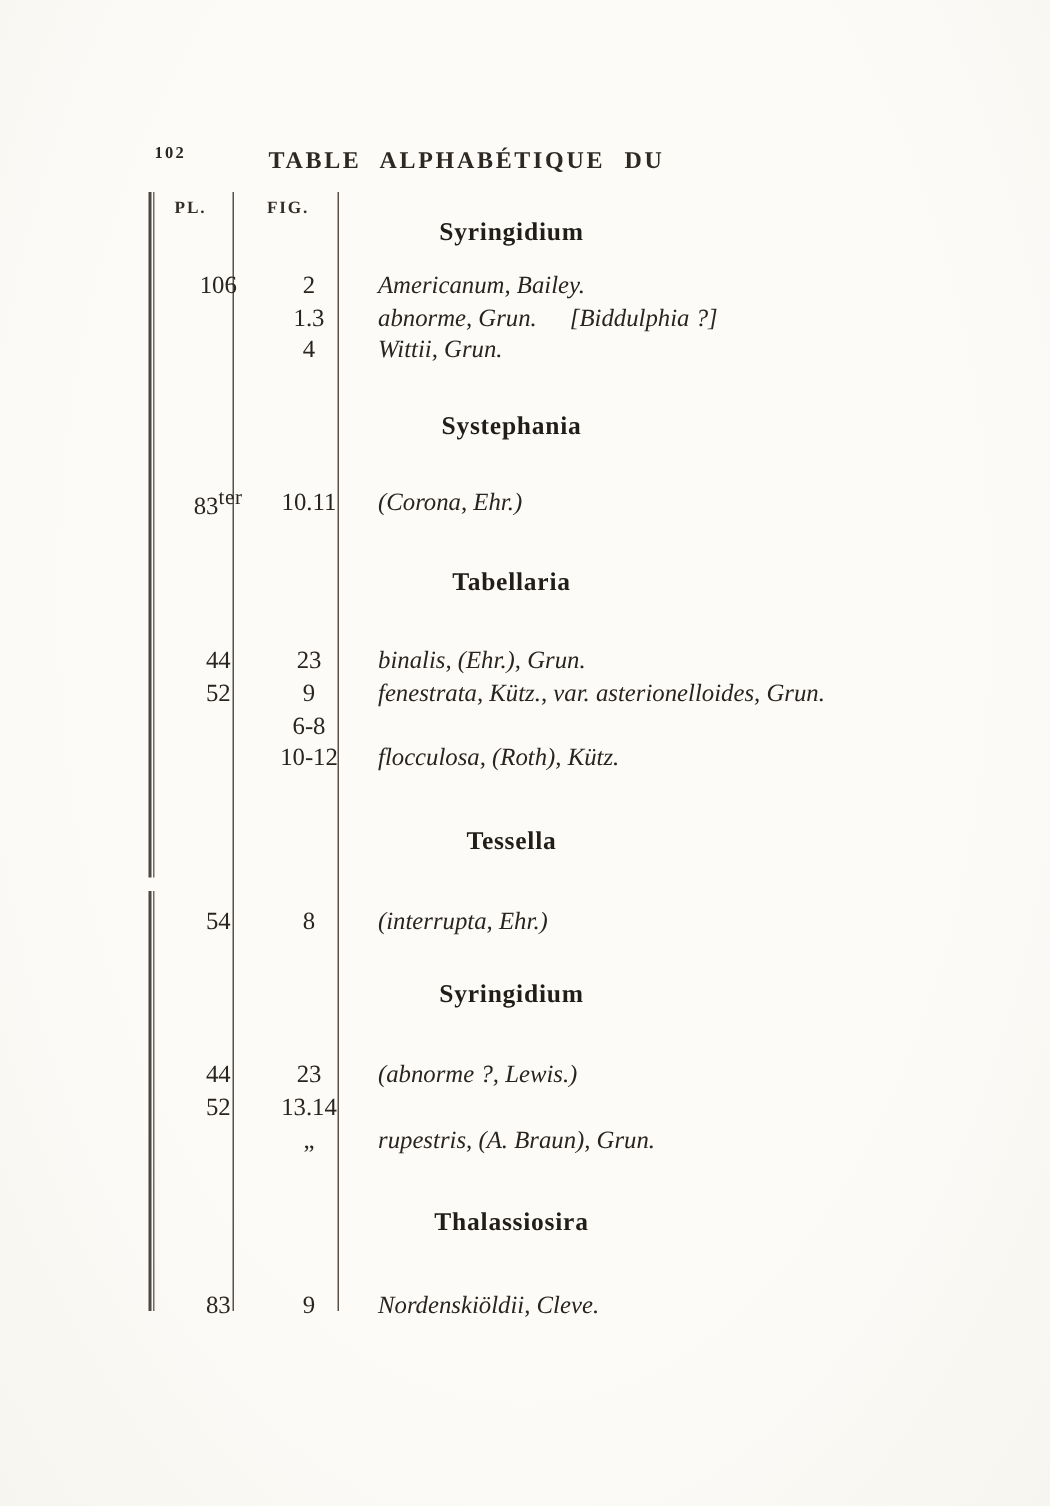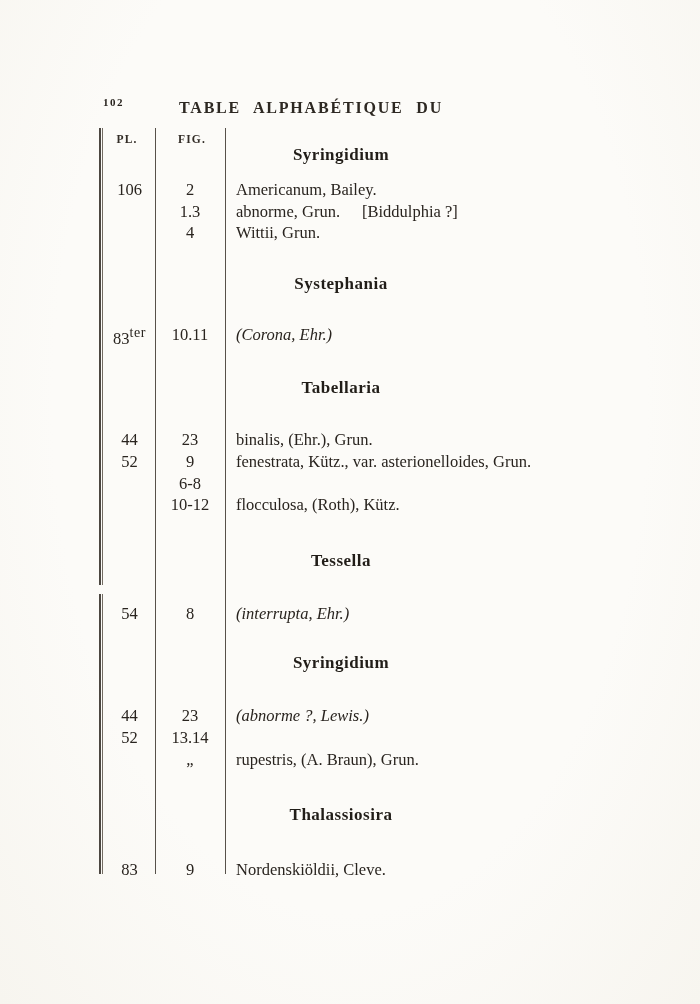--- a/index.html
+++ b/index.html
@@ -31,26 +31,26 @@
   .vrule{position:absolute;background:#57514a;width:1px;}
   .vrule.double{
     background:none;width:1px;
     border-left:2px solid #4c4741;border-right:1px solid #736c63;
   }
   .heading{
     position:absolute;left:329px;transform:translateX(-50%);
     font-size:17px;font-weight:bold;letter-spacing:0.5px;
     white-space:nowrap;color:#211d18;margin-left:12px;
   }
-  .row{position:absolute;left:0;width:615px;height:22px;font-size:16.5px;}
+  .row{position:absolute;left:16px;width:615px;height:22px;font-size:16.5px;}
   .cell{position:absolute;top:0;white-space:nowrap;}
   .cell.pl{left:104px;width:51px;text-align:center;}
   .cell.pl sup{font-size:14px;letter-spacing:0.5px;}
   .cell.fig{left:155px;width:70px;text-align:center;}
-  .cell.name{left:236px;}
+  .cell.name{left:236px;font-style:italic;}
   .cell.name.indent{left:250px;}
   .name .note{display:inline-block;margin-left:22px;}
   .i{font-style:italic;}
 </style>
 </head>
 <body>
 
 <div class="page">
 
   <div class="pagenum">102</div>

